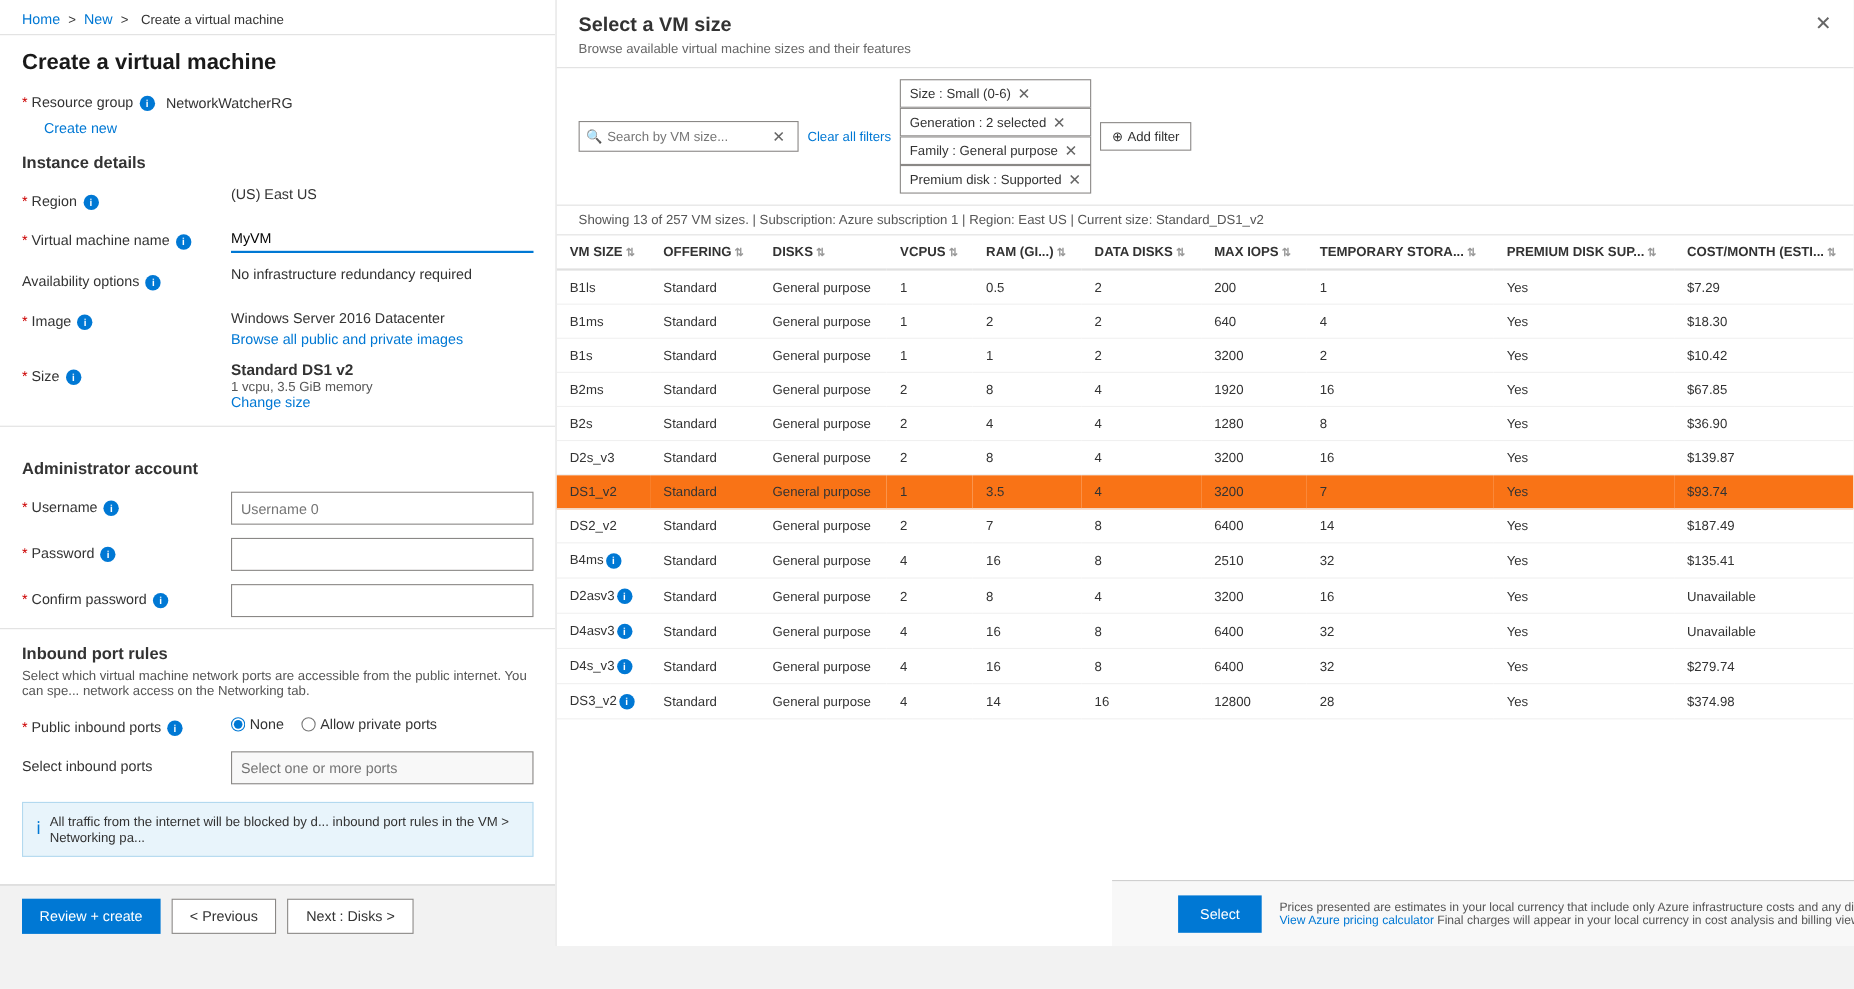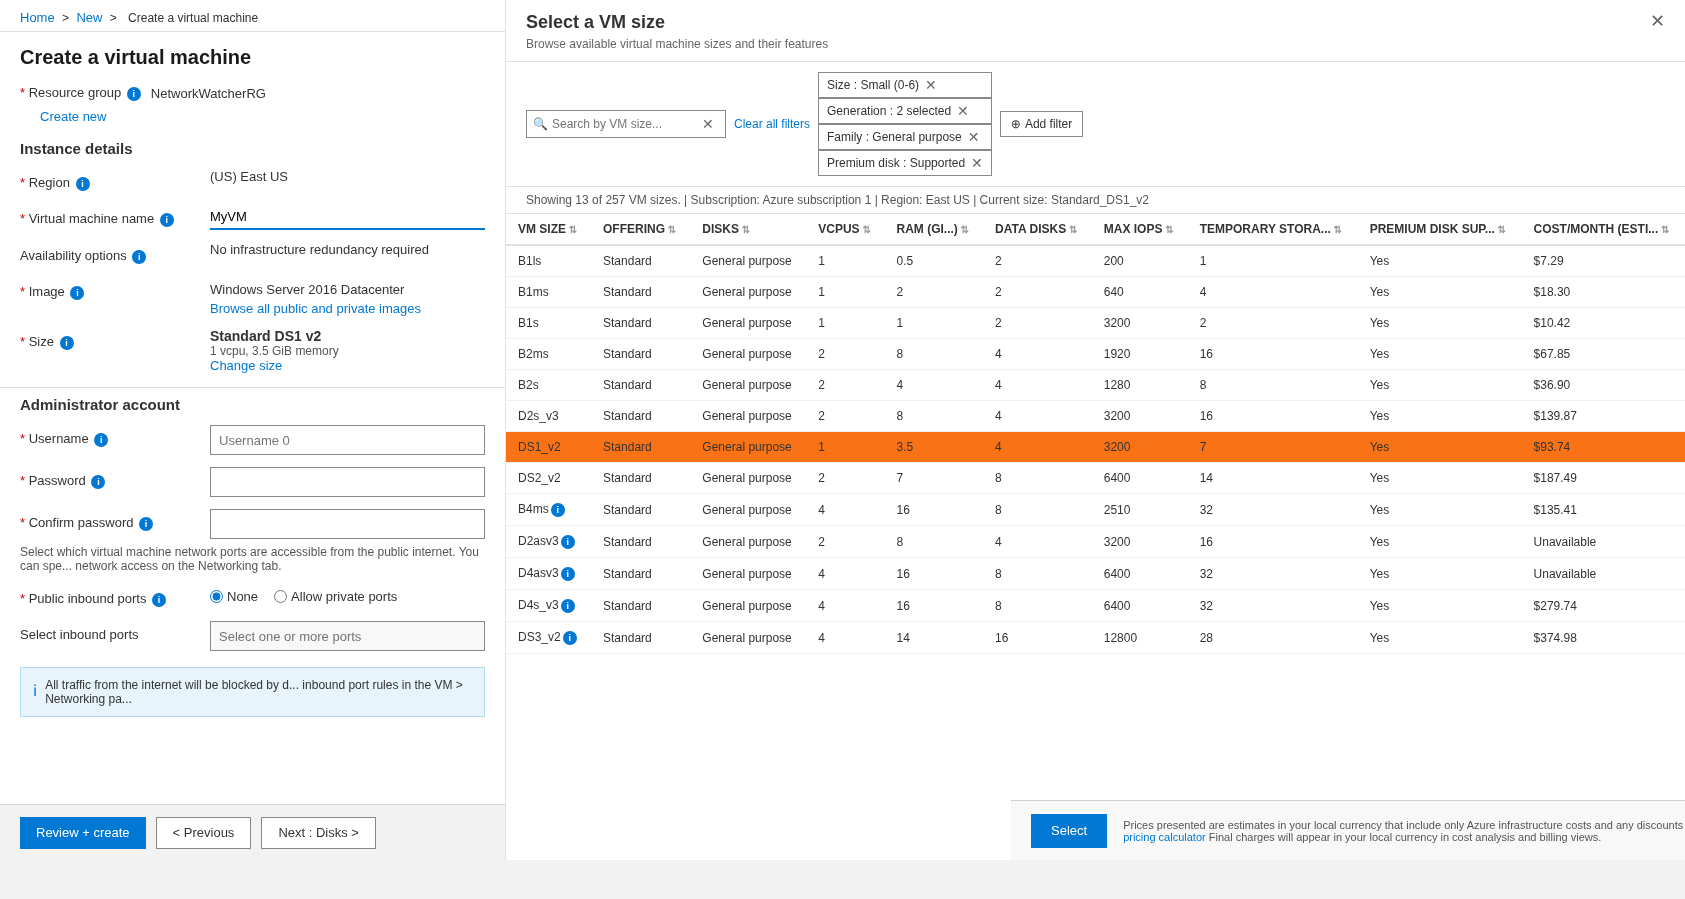--- a/index.html
+++ b/index.html
@@ -82,21 +82,21 @@
       font-size: 13px;
       background: #fff;
       height: 30px;
     }
     .blue-link { color: #0078d4; cursor: pointer; font-size: 13px; }
 
     .size-section .size-name { font-weight: 600; font-size: 14px; }
     .size-section .size-detail { font-size: 12px; color: #555; }
 
     .admin-section-title {
-      padding: 8px 20px 6px;
+      padding: 30px 20px 6px;
       font-size: 15px;
       font-weight: 600;
       border-top: 1px solid #e0e0e0;
       margin-top: 8px;
     }
 
     .inbound-section-title {
       padding: 14px 20px 4px;
       font-size: 15px;
       font-weight: 600;
@@ -289,20 +289,21 @@
     }
     .select-btn {
       background: #0078d4;
       color: #fff;
       border: none;
       padding: 6px 20px;
       font-size: 13px;
       cursor: pointer;
       height: 34px;
       flex-shrink: 0;
+      margin-left: 40px;
     }
     .pricing-note {
       font-size: 11px;
       color: #555;
       flex: 1;
     }
     .pricing-link { color: #0078d4; cursor: pointer; }
 
     .info-circle {
       display: inline-flex;
@@ -412,20 +413,21 @@
 
   <div class="form-row">
     <div class="form-label">
       <span style="color:#c00">*</span> <span>Confirm password</span> <span class="info-circle">i</span>
     </div>
     <div class="form-control">
       <input type="password" class="form-input-box" style="">
     </div>
   </div>
 
+  <div class="inbound-section-title">Inbound port rules</div>
   <div class="inbound-desc">Select which virtual machine network ports are accessible from the public internet. You can spe... network access on the Networking tab.</div>
 
   <div class="form-row">
     <div class="form-label">
       <span style="color:#c00">*</span> Public inbound ports <span class="info-circle">i</span>
     </div>
     <div class="form-control">
       <div class="radio-group">
         <label class="radio-label">
           <input type="radio" name="inbound" checked="" style=""> 

